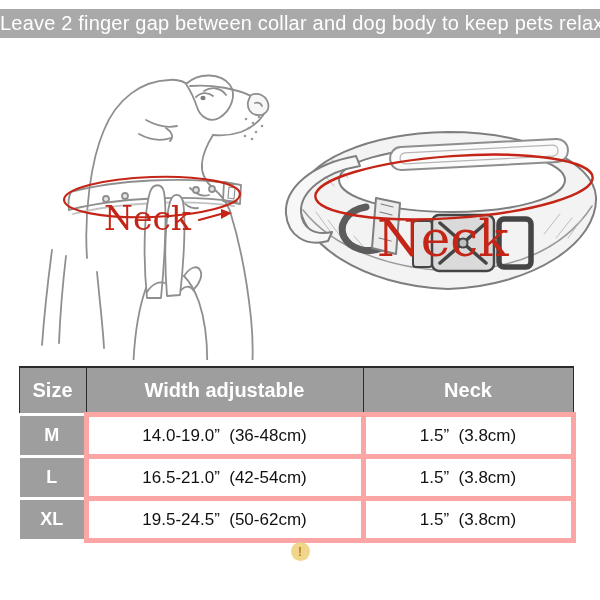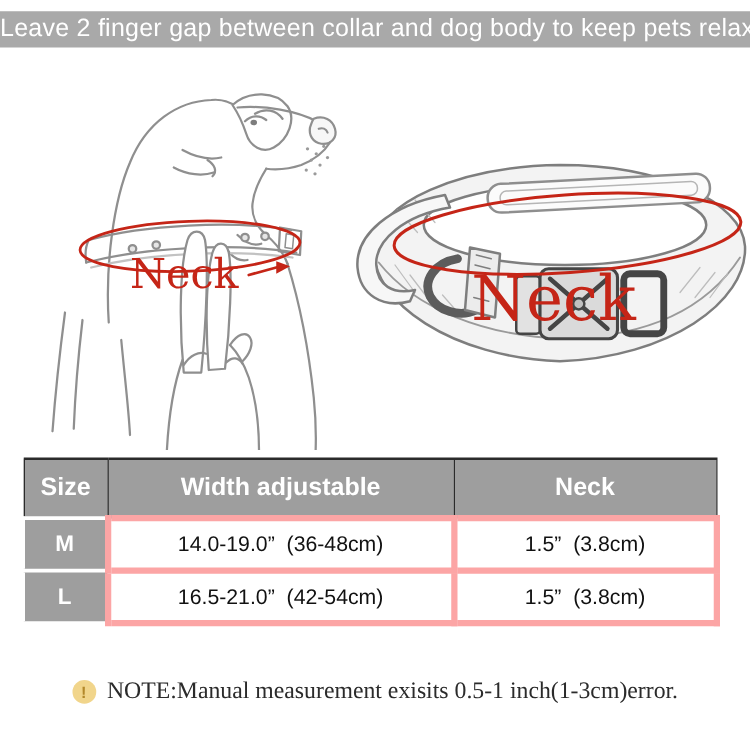--- a/index.html
+++ b/index.html
@@ -193,21 +193,25 @@
       <tr>
         <td class="size-cell">M</td>
         <td>14.0-19.0”&nbsp; (36-48cm)</td>
         <td>1.5”&nbsp; (3.8cm)</td>
       </tr>
       <tr>
         <td class="size-cell">L</td>
         <td>16.5-21.0”&nbsp; (42-54cm)</td>
         <td>1.5”&nbsp; (3.8cm)</td>
       </tr>
+      <tr>
+        <td class="size-cell">XL</td>
+        <td>19.5-24.5”&nbsp; (50-62cm)</td>
+        <td>1.5”&nbsp; (3.8cm)</td>
+      </tr>
     </tbody>
   </table>
 
   <div class="note">
     <span class="note-icon">!</span>
-    <span class="note-text">NOTE:Manual measurement exisits 0.5-1 inch(1-3cm)error.</span>
   </div>
 
 </div>
 
 </body></html>

